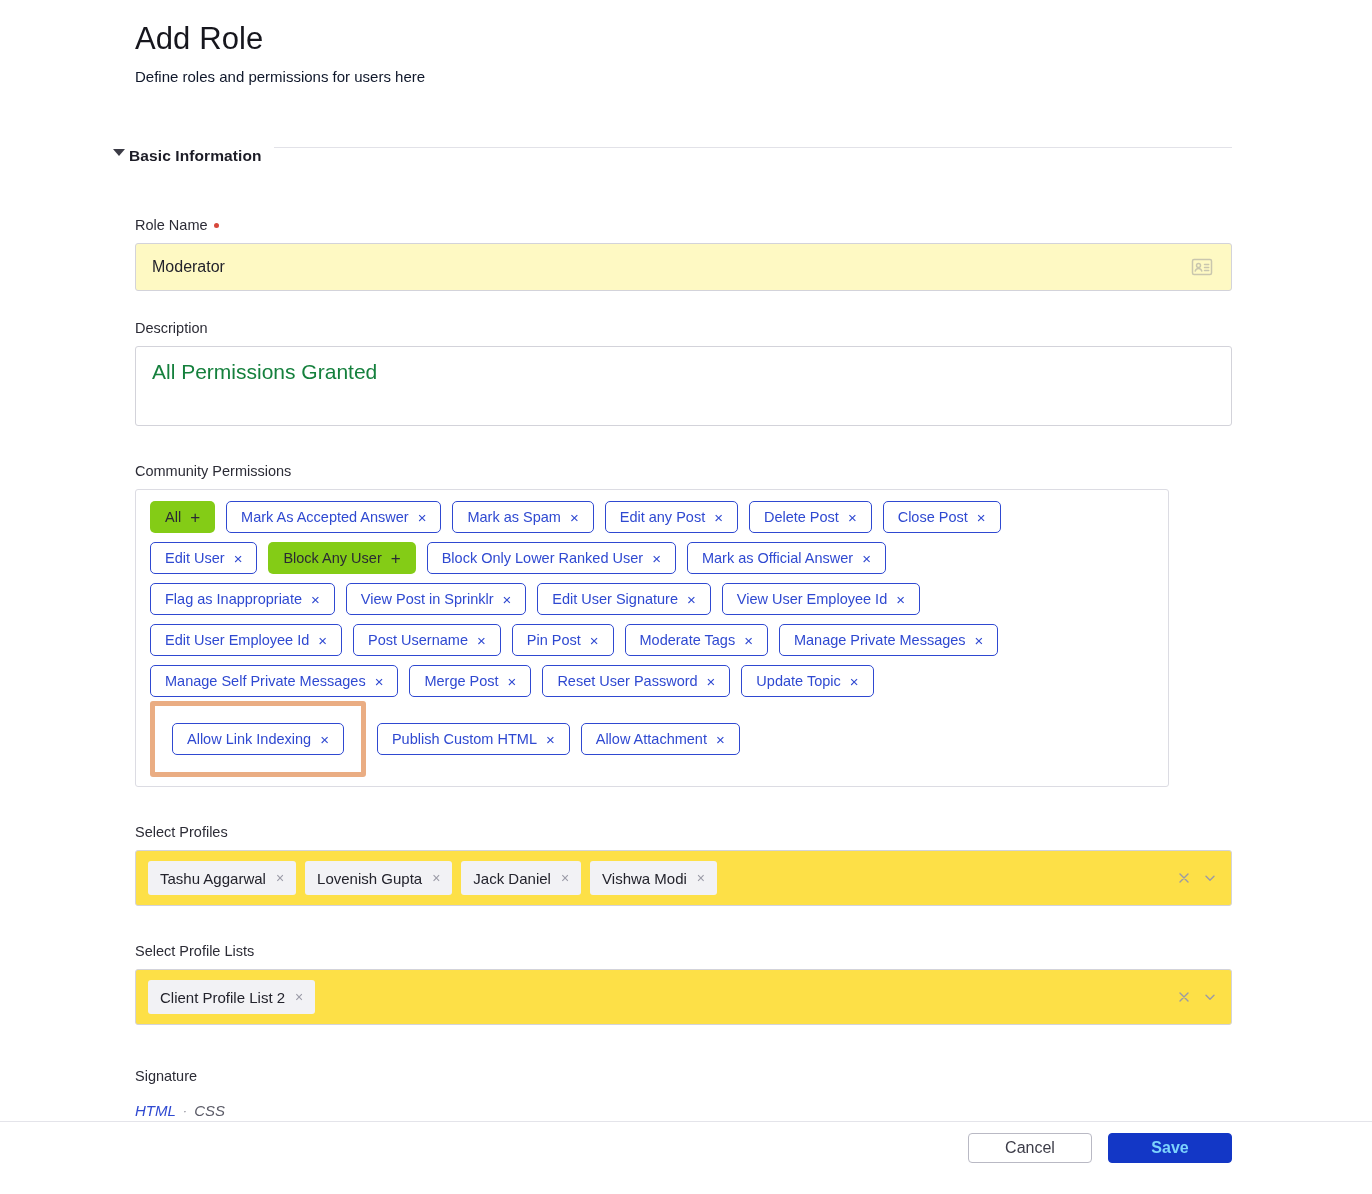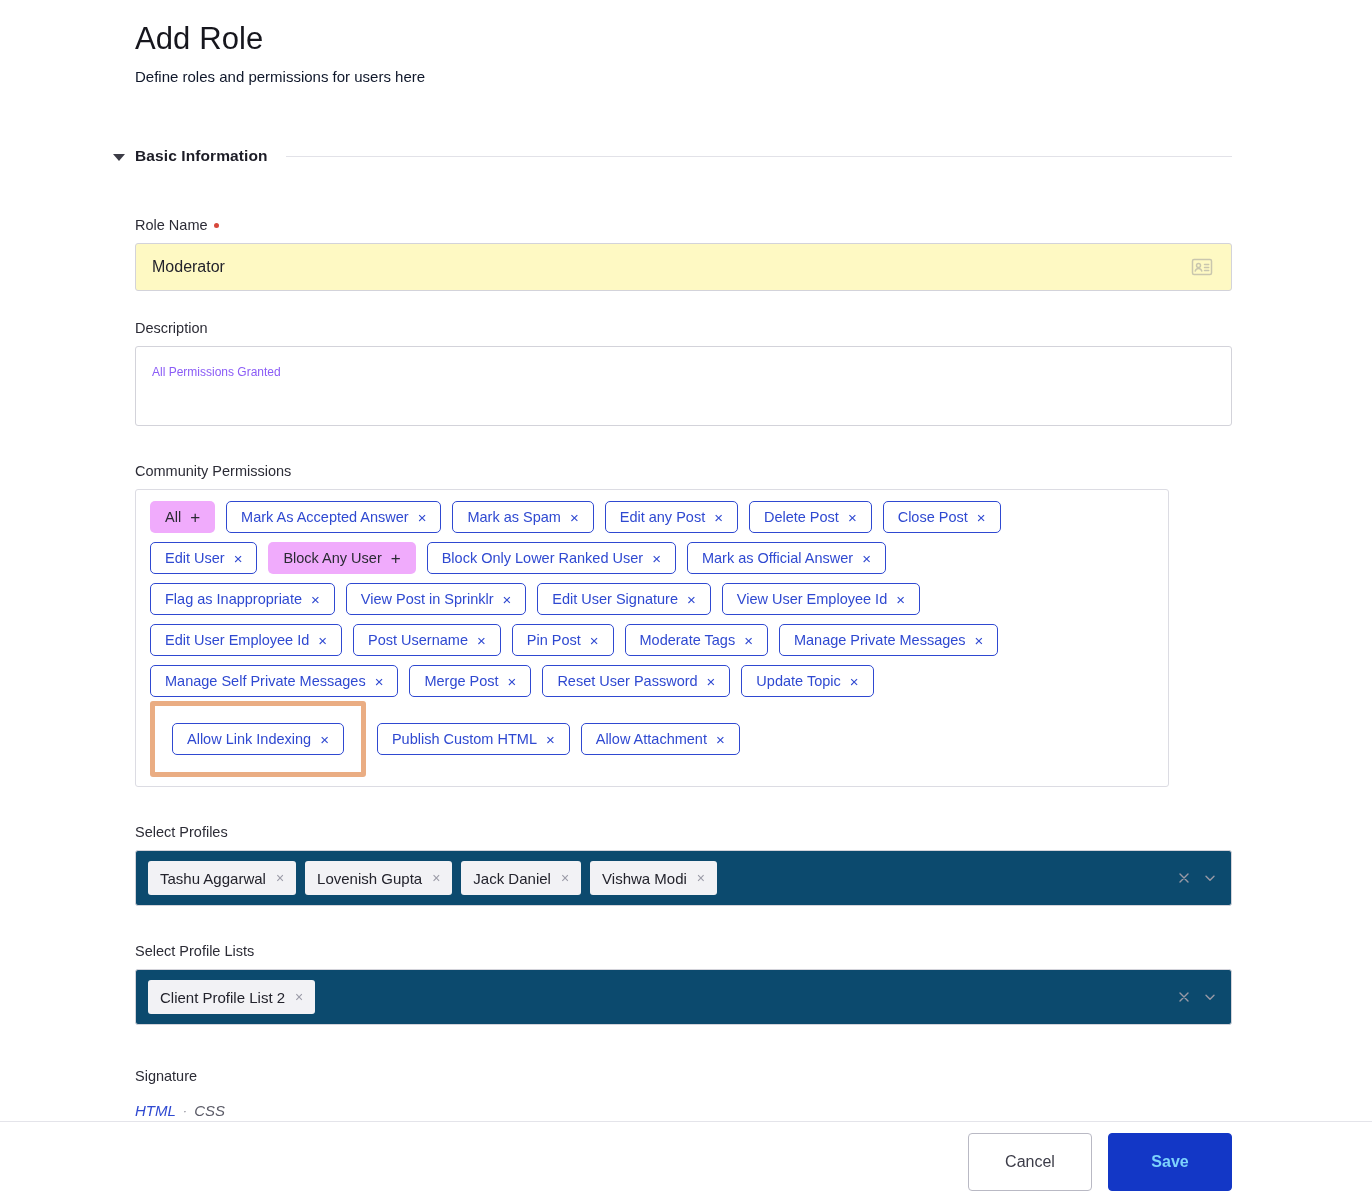--- a/index.html
+++ b/index.html
@@ -43,22 +43,22 @@
     line-height: 20px;
   }
 
   
   .section-head {
     position: absolute;
     left: 113px;
     top: 147px;
     right: 140px;
     display: flex;
-    align-items: center;
-    gap: 10px;
+    align-items: flex-start;
+    gap: 4px;
   }
   .caret {
     width: 0; height: 0;
     border-left: 6px solid transparent;
     border-right: 6px solid transparent;
     border-top: 7px solid #3c3c46;
     flex: 0 0 auto;
     margin-top: 2px;
   }
   .section-title {
@@ -123,22 +123,22 @@
   }
 
   .textarea-wrap {
     height: 80px;
     border: 1px solid #d3d3da;
     border-radius: 3px;
     background: #fff;
     padding: 14px 16px;
   }
   .textarea-val {
-    font-size: 12px;
-    color: #8b5cf6;
+    font-size: 21px;
+    color: #15803d;
     line-height: 22px;
   }
 
   
   .perm-box {
     border: 1px solid #dcdce3;
     border-radius: 3px;
     padding: 11px 14px 14px 14px;
     width: 1034px;
     background: #fff;
@@ -166,21 +166,21 @@
     user-select: none;
   }
   .chip.selected {
     border: 1.6px solid #2f49d1;
     color: #2f49d1;
     background: #fff;
     justify-content: center;
   }
   .chip.unselected {
     border: 1.6px solid transparent;
-    background: #f0abfc;
+    background: #84cc16;
     color: #2a2a33;
   }
   .chip .chip-x {
     font-size: 15px;
     line-height: 1;
     color: #2f49d1;
     font-weight: 400;
   }
   .chip.unselected .chip-plus {
     font-size: 17px;
@@ -199,21 +199,21 @@
     align-items: center;
   }
   .chip-highlight .chip { margin: 12px; }
 
   
   .multi-wrap {
     position: relative;
     min-height: 56px;
     border: 1px solid #d3d3da;
     border-radius: 3px;
-    background: #0c4a6e;
+    background: #fde047;
     display: flex;
     align-items: center;
     padding: 0 70px 0 12px;
     gap: 9px;
   }
   .tag {
     display: inline-flex;
     align-items: center;
     gap: 10px;
     height: 34px;
@@ -277,21 +277,21 @@
   }
   .footer {
     position: absolute;
     right: 140px;
     top: 1133px;
     display: flex;
     align-items: center;
     gap: 16px;
   }
   .btn {
-    height: 58px;
+    height: 30px;
     min-width: 124px;
     border-radius: 4px;
     font-size: 16px;
     display: inline-flex;
     align-items: center;
     justify-content: center;
     cursor: pointer;
     padding: 0 22px;
   }
   .btn-cancel {

